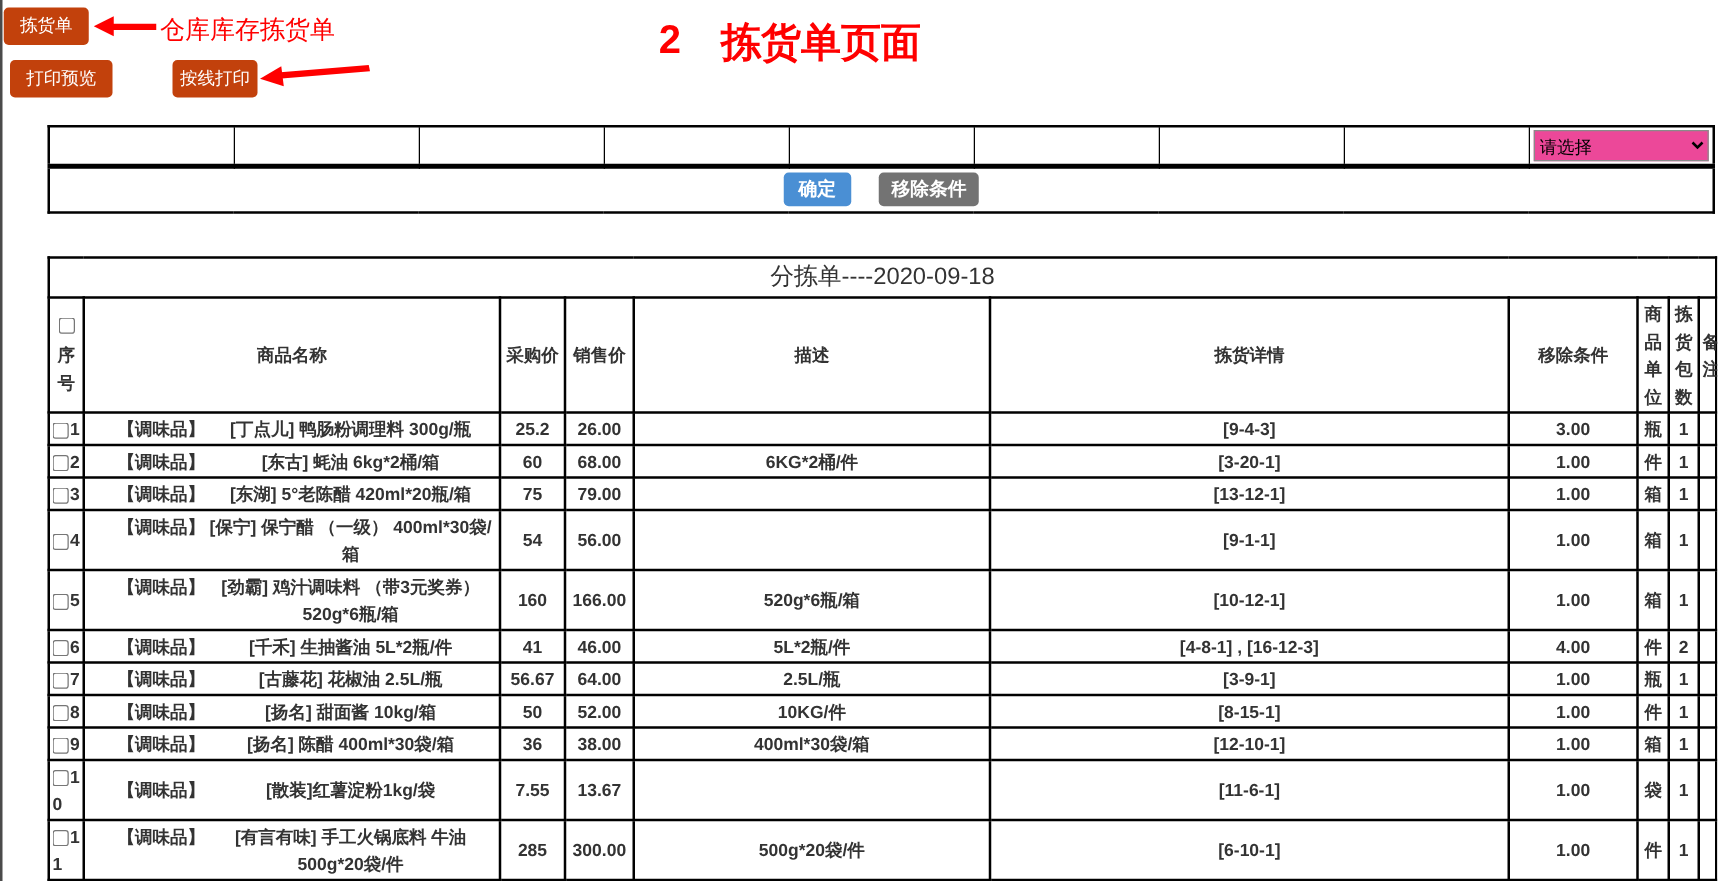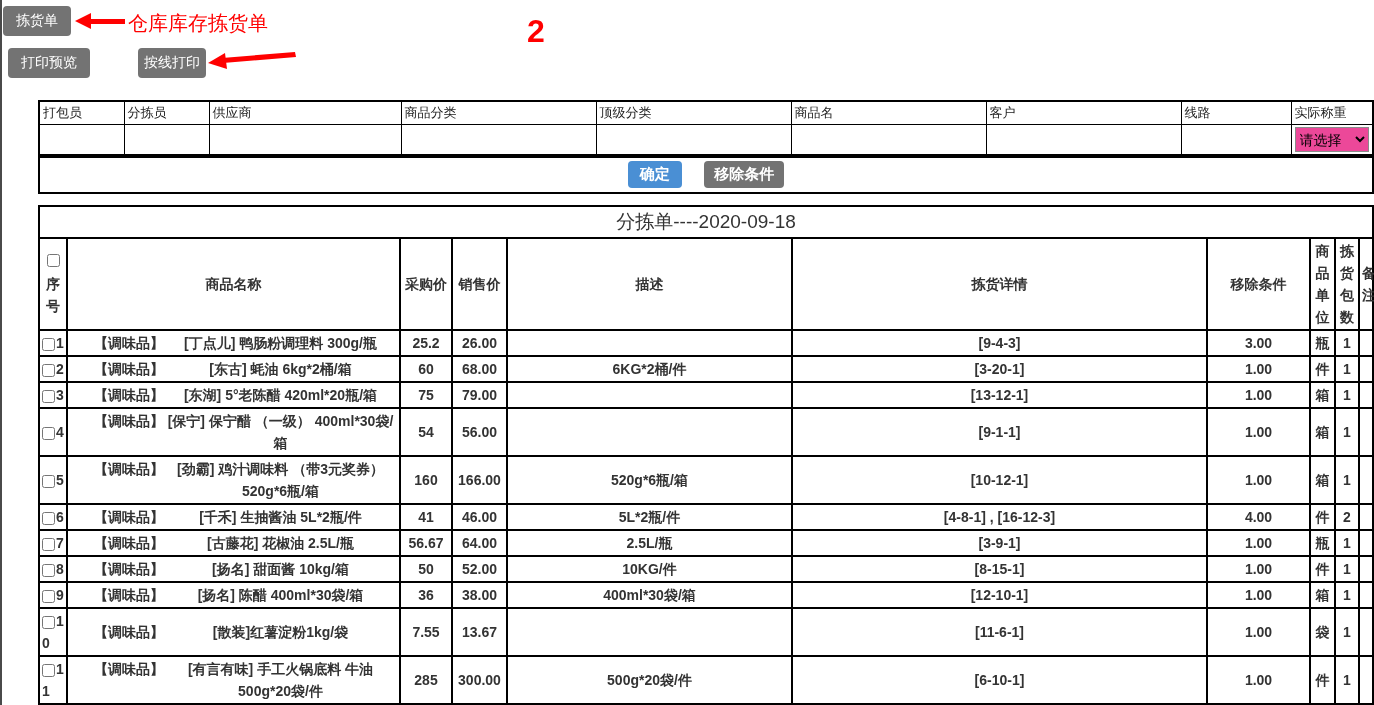--- a/index.html
+++ b/index.html
@@ -2,21 +2,21 @@
 <html><head>
 <meta charset="utf-8">
 <style>
   * { box-sizing: border-box; }
   html,body { margin:0; padding:0; background:#fff; }
   body { width:1374px; height:705px; font-family:"Liberation Sans","DejaVu Sans",sans-serif; }
   .page { position:relative; width:1374px; height:705px; overflow:hidden; background:#fff;
           border-left:2px solid #4a4a4a; }
 
   
-  .btn-blue { position:absolute; background:#737373; color:#fff; border:none; border-radius:4px;
+  .btn-blue { position:absolute; background:#c2410c; color:#fff; border:none; border-radius:4px;
               font-size:14px; font-family:inherit; cursor:pointer; }
   .btn-pick    { left:1px;   top:6px;  padding:6px 13px; }
   .btn-preview { left:6px;   top:48px; padding:6px 13px; }
   .btn-line    { left:136px; top:48px; padding:6px 6px;  }
   .red-ann { position:absolute; color:#ff0000; font-size:20px; white-space:nowrap; }
   .ann1 { left:126px; top:10px; }
   .ann2 { left:296px; top:46px; font-size:21px; }
   .page-head { position:absolute; left:525px; top:13px; display:flex; gap:32px;
                color:#ff0000; font-size:32px; font-weight:bold; }
   .arrow-svg { position:absolute; }
@@ -67,35 +67,25 @@
 
   <button class="btn-blue btn-preview">打印预览</button>
   <button class="btn-blue btn-line">按线打印</button>
   <svg class="arrow-svg a2" width="90" height="24">
     <polygon points="1,15 18,5 20,21" fill="#ff0000"></polygon>
     <polygon points="15,10 88,4 89,9 16,15" fill="#ff0000"></polygon>
   </svg>
 
   <div class="page-head">
     <span>2</span>
+    <span>拣货单页面</span>
   </div>
 
   <table class="filter">
     <tbody>
-        <tr id="filter-head-row">
-          <th style="width: 85px;">打包员</th>
-          <th style="width: 85px;">分拣员</th>
-          <th style="width: 192px;">供应商</th>
-          <th style="width: 195px;">商品分类</th>
-          <th style="width: 195px;">顶级分类</th>
-          <th style="width: 195px;">商品名</th>
-          <th style="width: 195px;">客户</th>
-          <th style="width: 110px;">线路</th>
-          <th style="width: 82px;">实际称重</th>
-        </tr>
     <tr id="filter-input-row">
           <td class="fcell">
             <input type="text" style="">
           </td>
           <td class="fcell">
             <input type="text" style="">
           </td>
           <td class="fcell">
             <input type="text" style="">
           </td>

